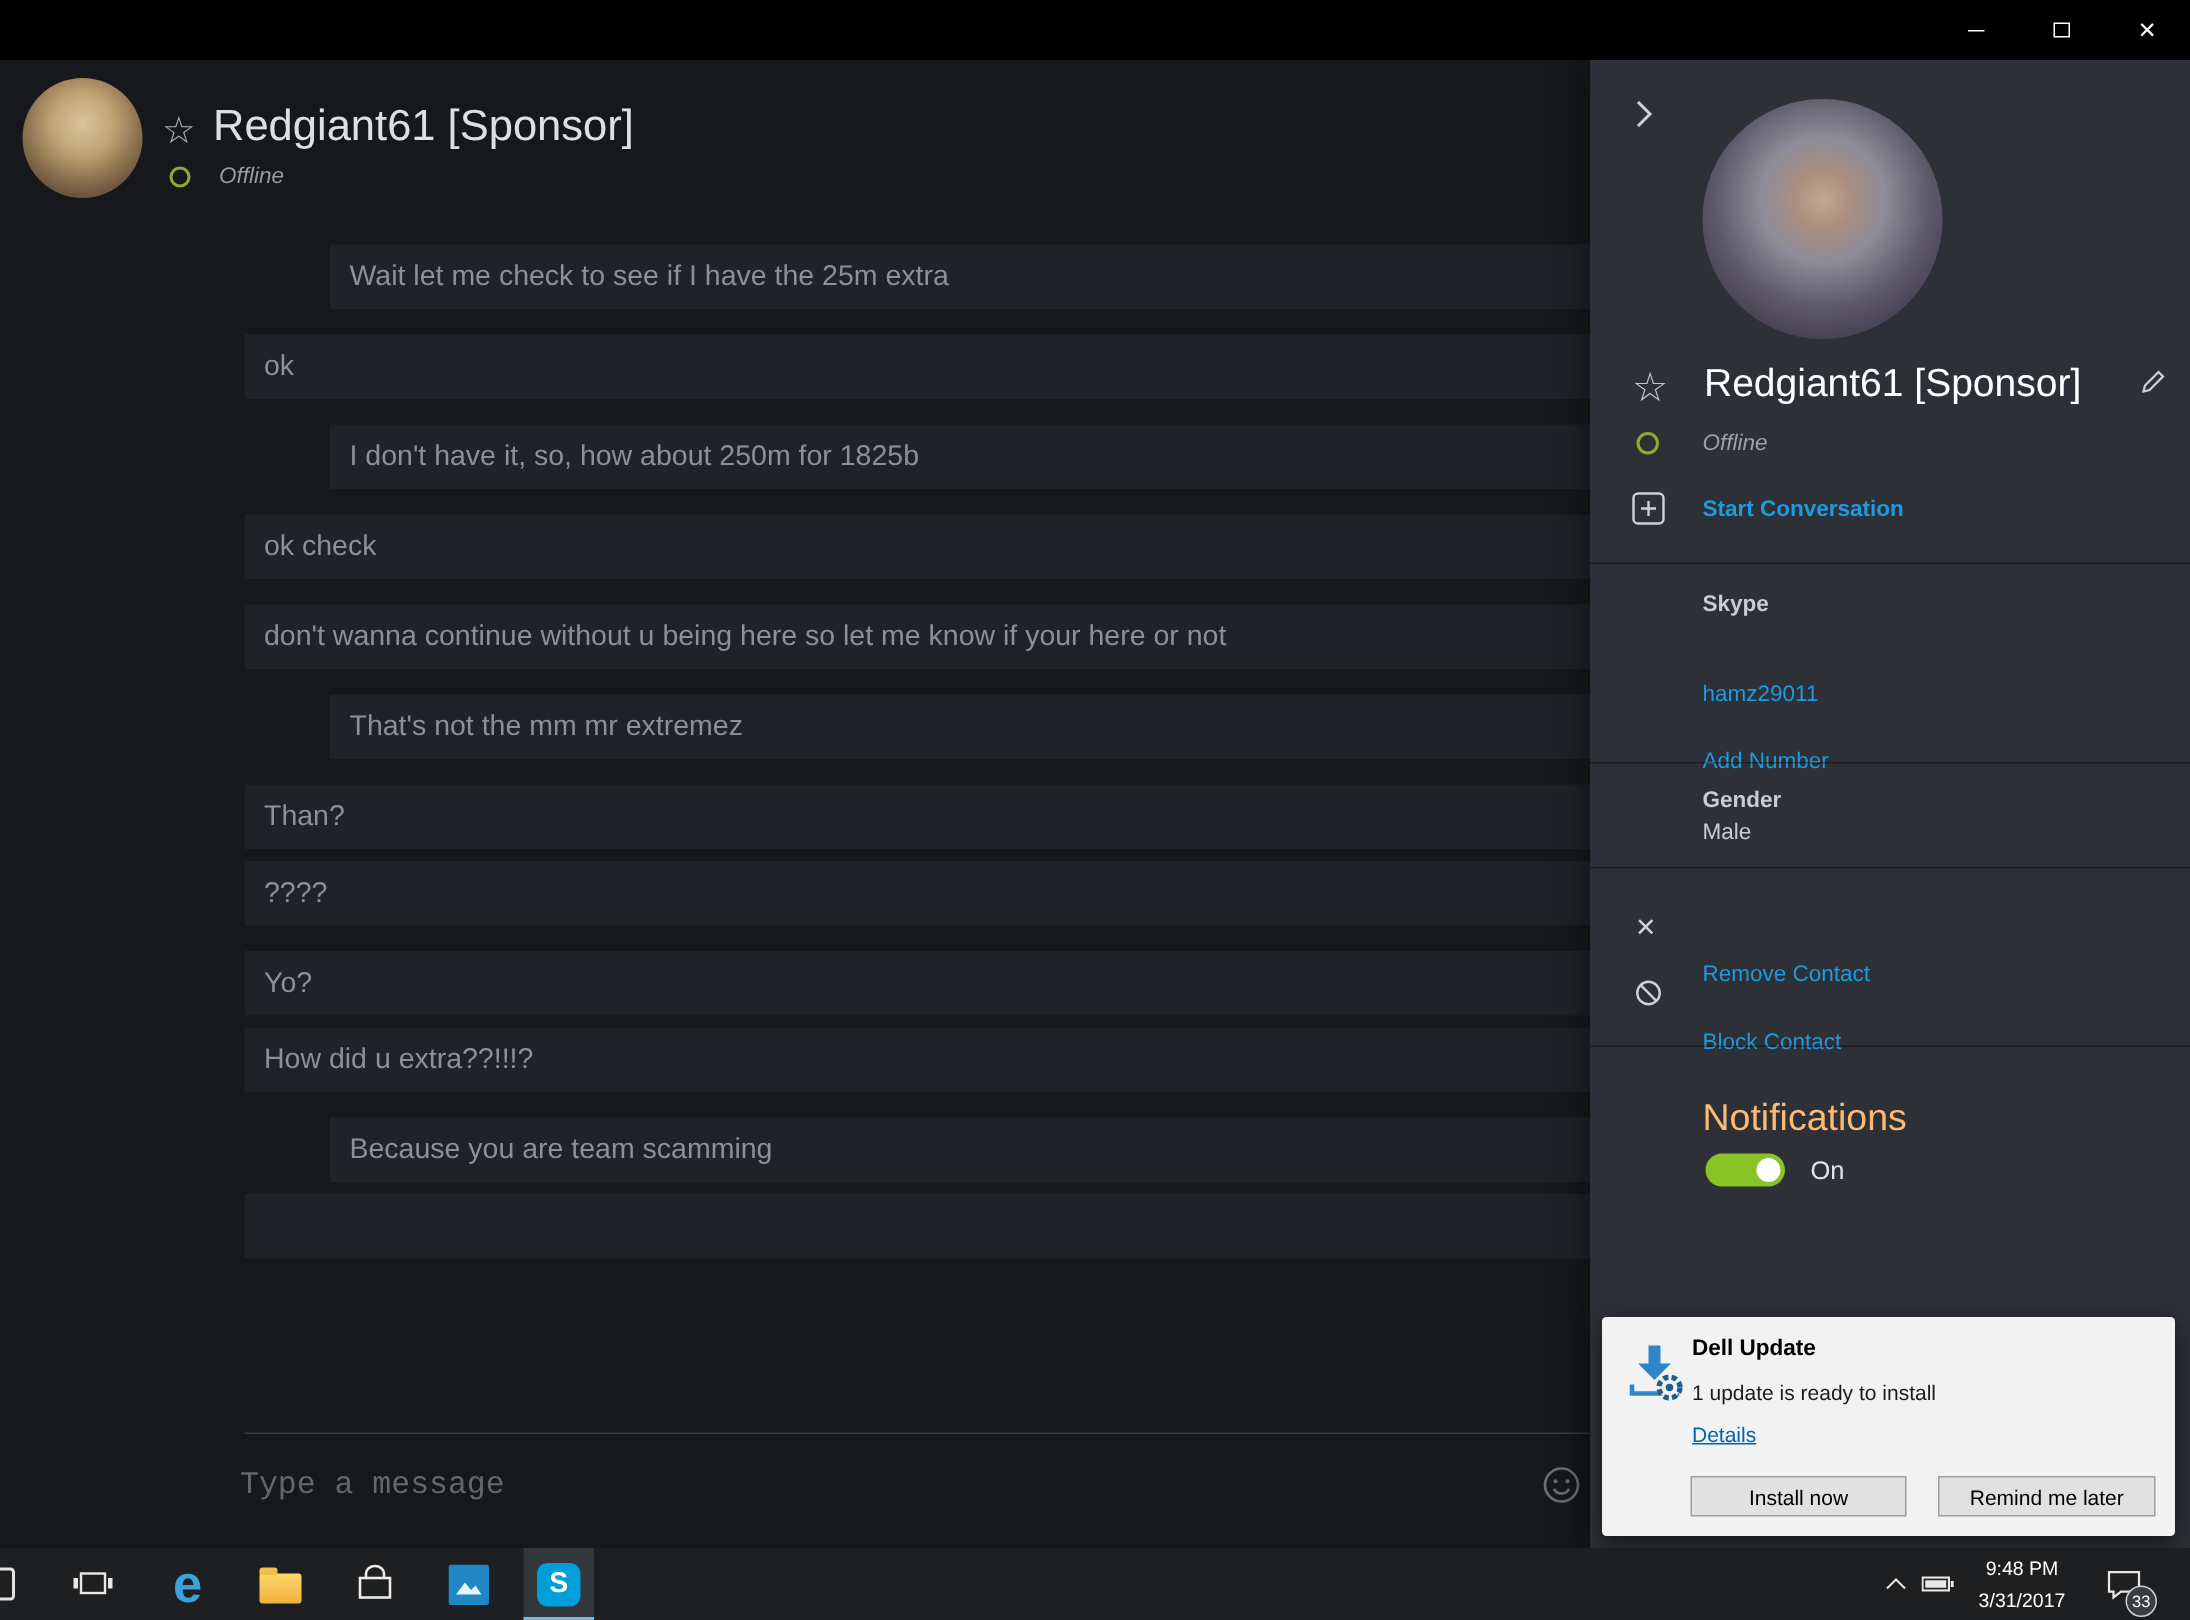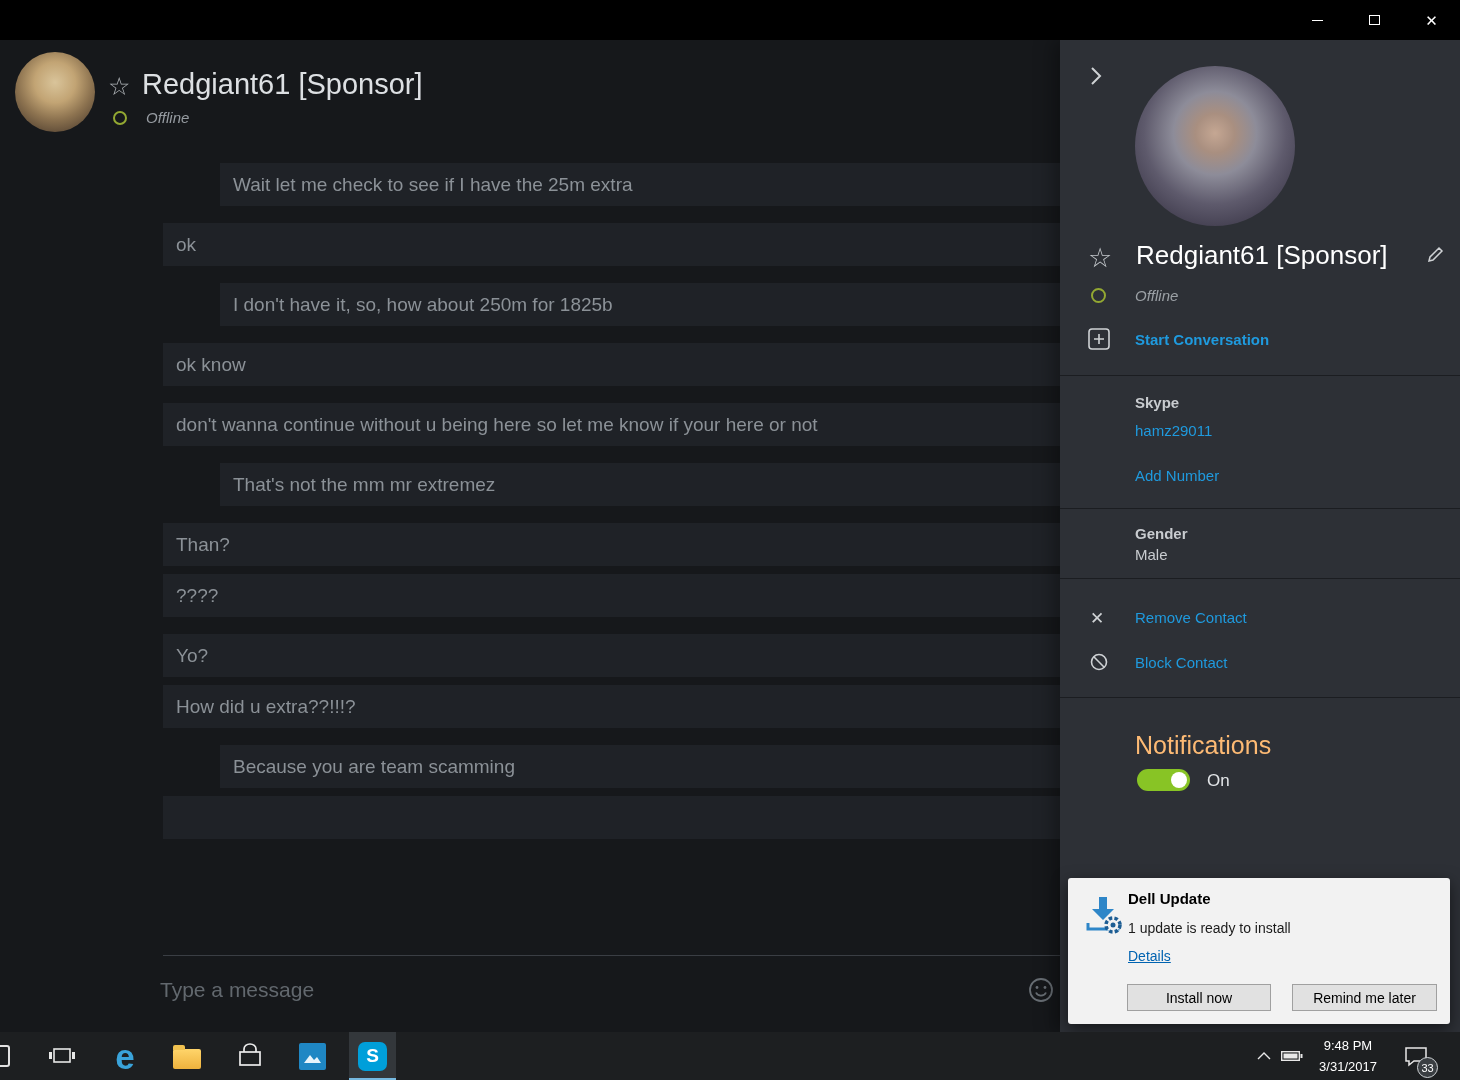--- a/index.html
+++ b/index.html
@@ -27,41 +27,41 @@
   .message-list { position:absolute; top:123px; left:0; right:0; }
   .msg { height:43px; display:flex; align-items:center; padding-left:13px;
     background:#1f2227; color:#8b9197; font-size:19px; margin-top:17px; }
   .msg.grouped { margin-top:8px; }
   .msg:first-child { margin-top:0; }
   .msg.received { margin-left:163px; }
   .msg.sent { margin-left:220px; }
 
   .input-divider { position:absolute; left:163px; right:0; top:915px; height:1px; background:#3a3e44; }
   .message-input { position:absolute; left:160px; top:928px; width:700px; height:44px; background:transparent;
-    border:none; outline:none; font-size:21px; color:#d7dadd; font-family:Liberation Sans, sans-serif; }
+    border:none; outline:none; font-size:21px; color:#d7dadd; font-family:Liberation Mono, monospace; }
   .message-input::placeholder { color:#62686e; opacity:1; }
   .emoji-btn { position:absolute; left:1028px; top:937px; width:26px; height:26px; }
 
   
   .profile-panel { position:absolute; left:1060px; top:40px; width:400px; height:992px; background:#2d3036;
     box-shadow:-6px 0 18px rgba(0,0,0,0.35); z-index:4; }
   .collapse-btn { position:absolute; left:30px; top:26px; width:24px; height:24px; }
   .profile-avatar { position:absolute; left:75px; top:26px; width:160px; height:160px; border-radius:50%;
     background:radial-gradient(circle at 50% 42%, #c5a793 0%, #a98f80 16%, #8d8c99 34%, #5e5a6c 58%, #3b3748 85%); }
   .profile-star { position:absolute; left:28px; top:202px; font-size:27px; color:#c3c7cb; }
   .profile-name { position:absolute; left:76px; top:200px; font-size:26px; font-weight:400; color:#fff; white-space:nowrap; }
   .edit-btn { position:absolute; left:366px; top:204px; width:20px; height:20px; }
   .profile-presence-dot { position:absolute; left:31px; top:248px; width:15px; height:15px; border:2px solid #93a832; border-radius:50%; }
   .profile-presence-label { position:absolute; left:75px; top:247px; font-size:15px; font-style:italic; color:#9ca1a6; }
   .start-conv { position:absolute; left:28px; top:288px; display:flex; align-items:center; cursor:default; }
   .start-conv .label { margin-left:25px; font-size:15px; font-weight:700; color:#1f9ade; }
   .panel-divider { position:absolute; left:0; width:100%; height:1px; background:rgba(0,0,0,0.38); }
   .lbl-strong { position:absolute; left:75px; font-size:15px; font-weight:700; color:#c9ccd0; }
   .lbl-plain  { position:absolute; left:75px; font-size:15px; color:#c9ccd0; }
-  .link { position:absolute; left:75px; font-size:15px; color:#1f9ade; cursor:default; }
+  .link { position:absolute; left:75px; font-size:15px; color:#1f9ade; cursor:default;margin-top:32px; }
   .panel-icon { position:absolute; left:30px; }
   .x-glyph { font-size:17px; color:#cfd2d5; }
   .notif-heading { position:absolute; left:75px; top:691px; font-size:25px; color:#fdba74; }
   .toggle { position:absolute; left:77px; top:729px; width:53px; height:22px; border-radius:11px; background:#88c425; }
   .toggle .knob { position:absolute; right:3px; top:3px; width:16px; height:16px; border-radius:50%; background:#fff; }
   .toggle-state { position:absolute; left:147px; top:731px; font-size:17px; color:#e2e5e8; }
 
   
   .dell-popup { position:absolute; left:1068px; top:878px; width:382px; height:146px; background:#f2f2f2;
     border-radius:3px; box-shadow:0 5px 16px rgba(0,0,0,0.55); z-index:5; }
@@ -122,21 +122,21 @@
         <div class="msg sent">
           <span>Wait let me check to see if I have the 25m extra</span>
         </div>
         <div class="msg received">
           <span>ok</span>
         </div>
         <div class="msg sent">
           <span>I don't have it, so, how about 250m for 1825b</span>
         </div>
         <div class="msg received">
-          <span>ok know</span>
+          <span>ok check</span>
         </div>
         <div class="msg received">
           <span>don't wanna continue without u being here so let me know if your here or not</span>
         </div>
         <div class="msg sent">
           <span>That's not the mm mr extremez</span>
         </div>
         <div class="msg received">
           <span>Than?</span>
         </div>

